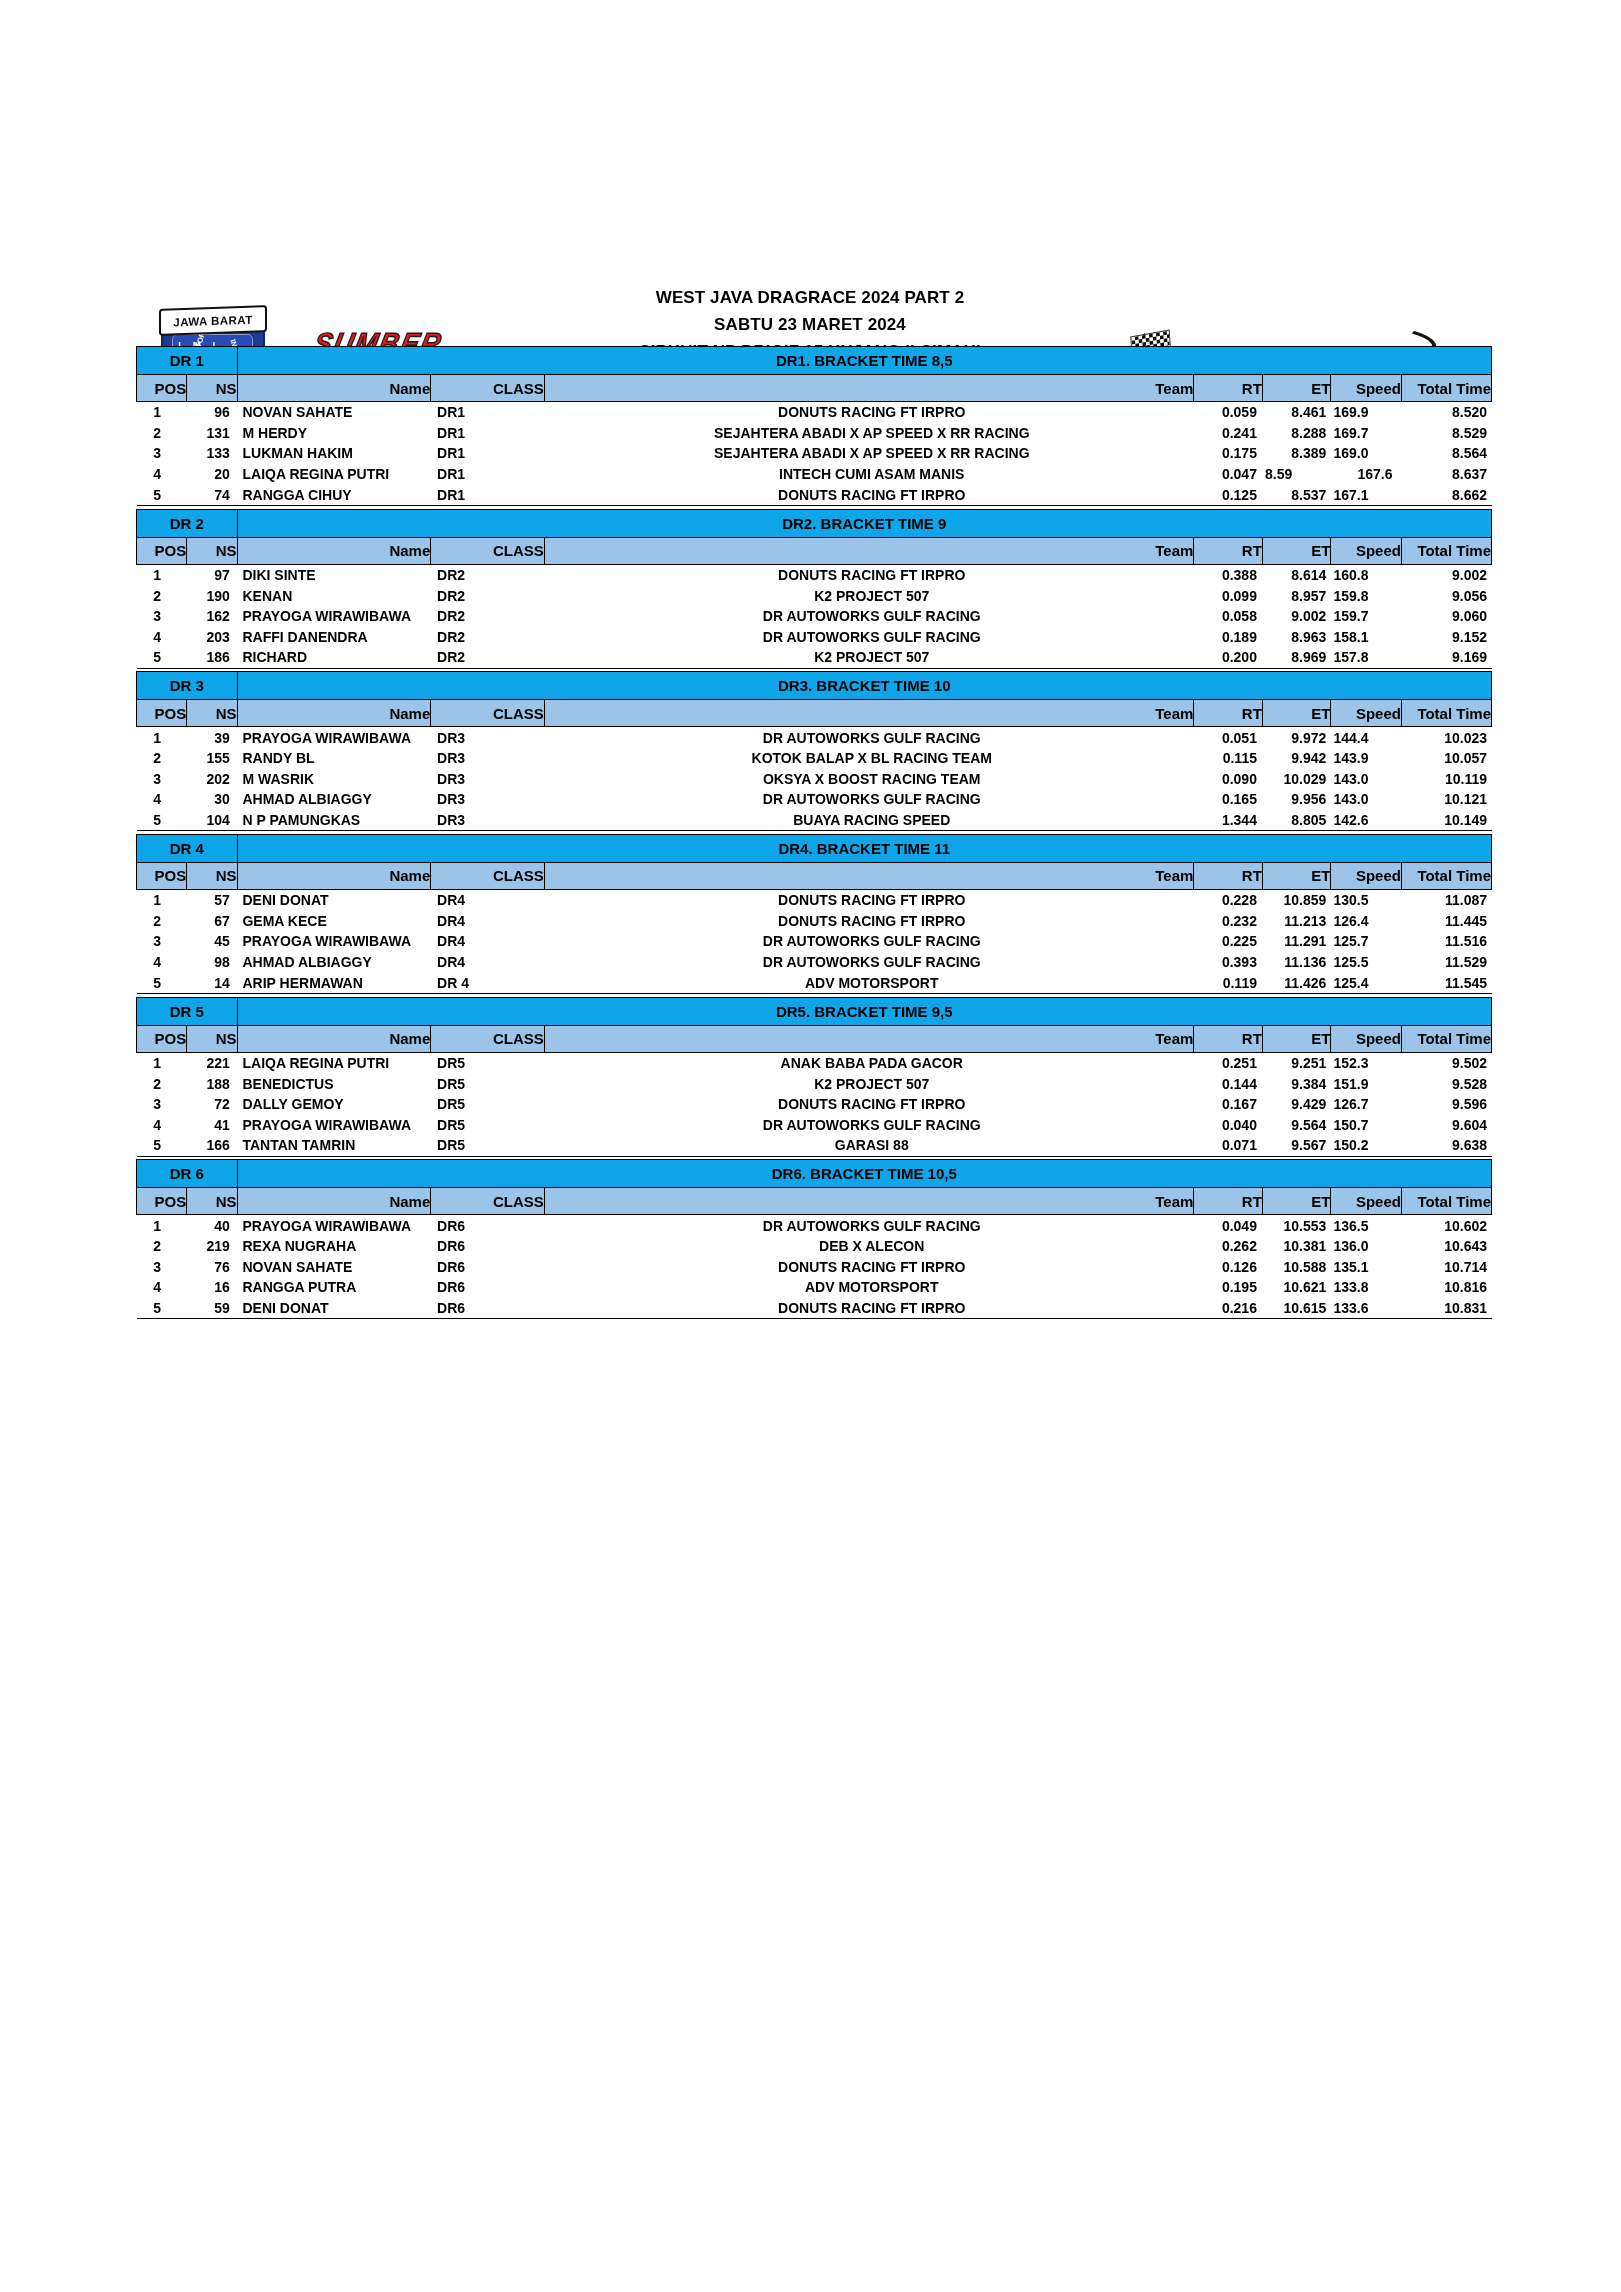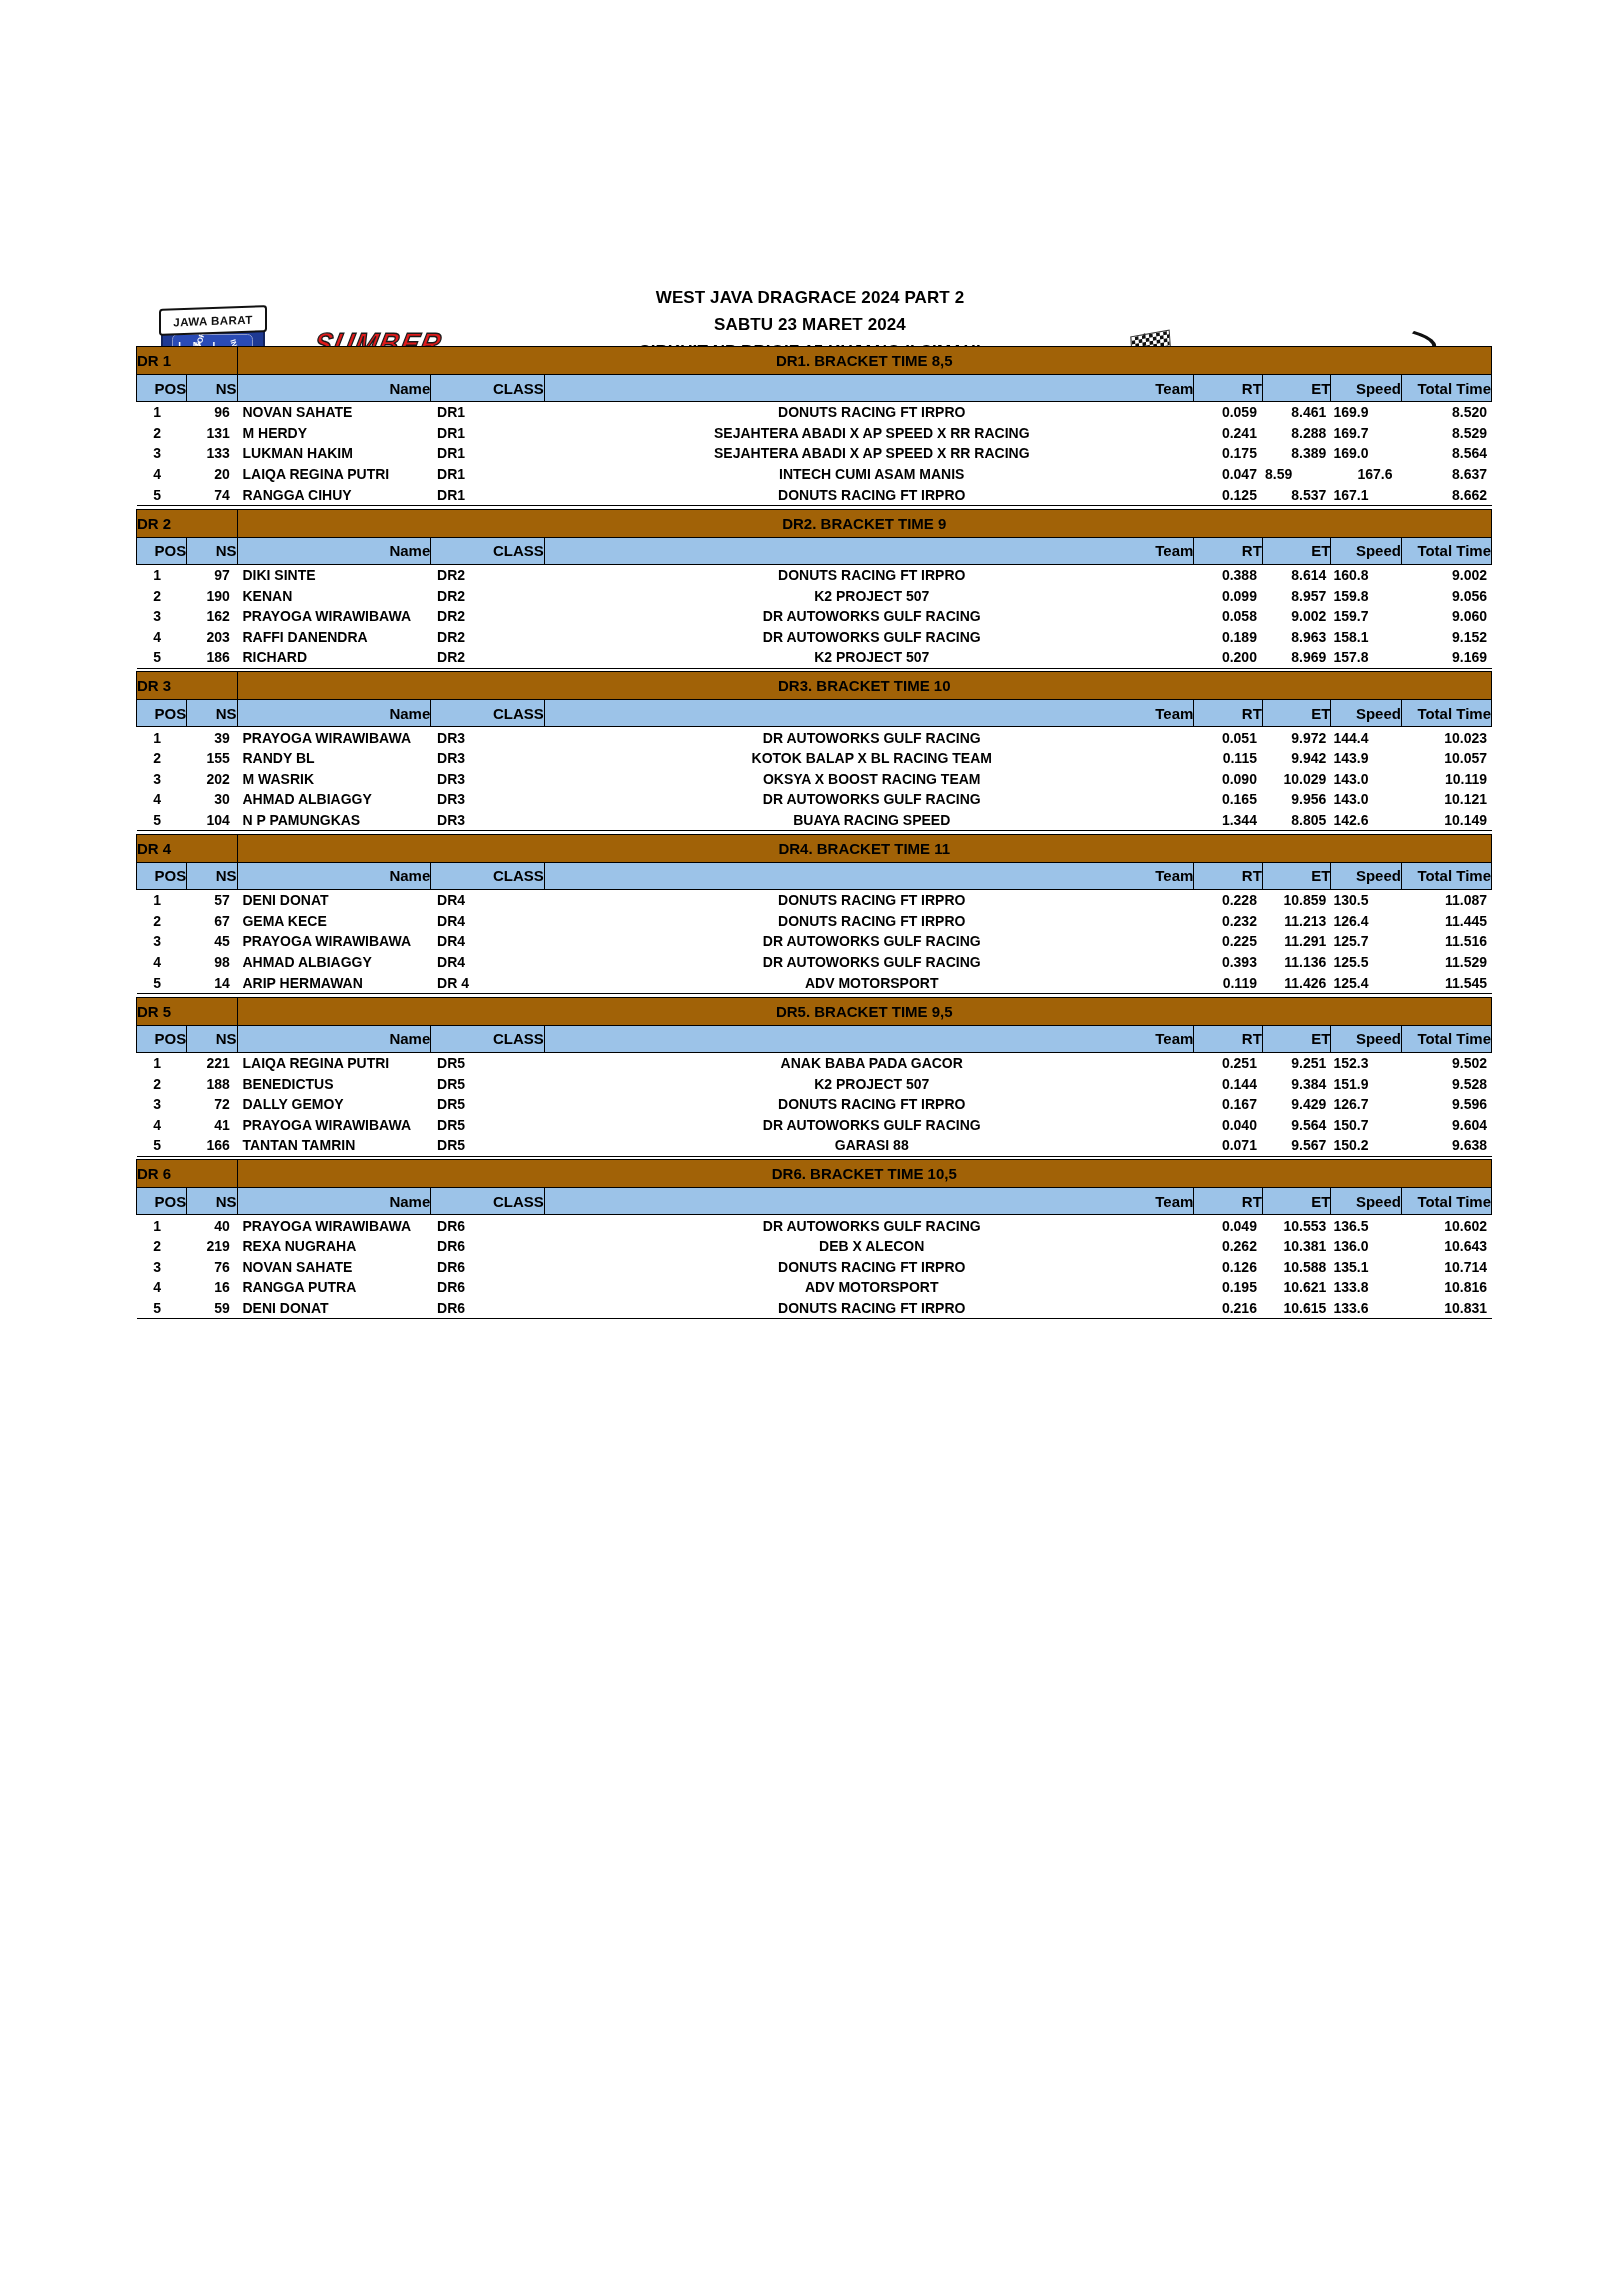--- a/index.html
+++ b/index.html
@@ -110,24 +110,25 @@
   .c-name  { width: 181px; }
   .c-class { width: 106px; }
   .c-team  { width: 607px; }
   .c-rt    { width: 64px; }
   .c-et    { width: 64px; }
   .c-speed { width: 66px; }
   .c-tt    { width: 84px; }
 
   
   tr.section-row td {
-    background: #a16207;
+    background: #0ea5e9;
     height: 27px;
     border: 1.8px solid #000000;
     font-size: 15px;
+    text-align: center;
   }
   td.sec-label {
     text-align: left;
     padding-left: 8px;
   }
   td.sec-title {
     text-align: center;
   }
 
   

